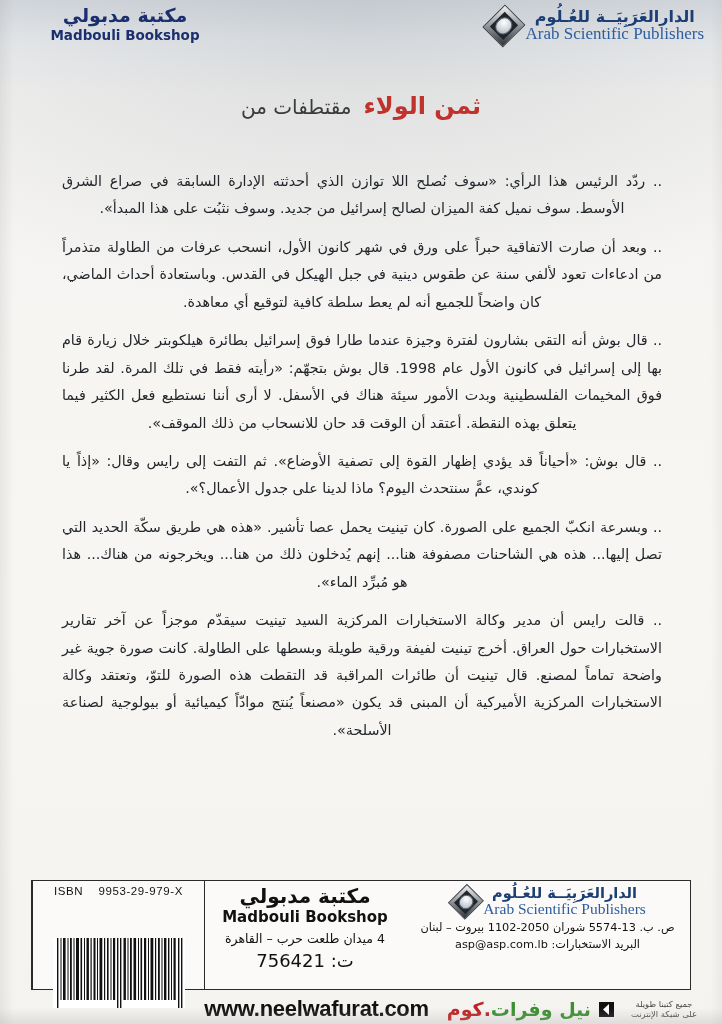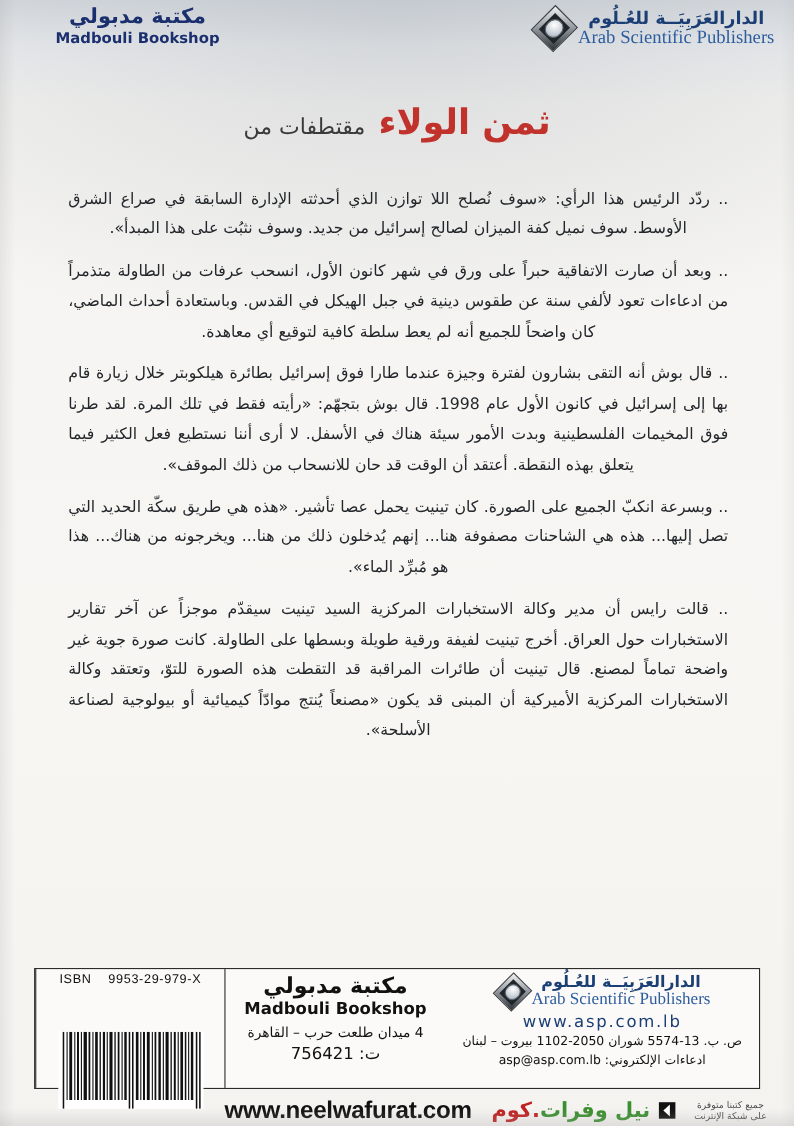--- a/index.html
+++ b/index.html
@@ -117,21 +117,21 @@
     text-align: center;
     direction: rtl;
   }
   .title-row {
     display: inline-flex;
     align-items: baseline;
     justify-content: center;
     gap: 12px;
   }
   .title-main {
-    font-size: 32px;
+    font-size: 24px;
     color: #c0322b;
     font-weight: bold;
     font-family: "DejaVu Sans", "Liberation Sans", sans-serif;
     line-height: 1.2;
     letter-spacing: -1px;
   }
   .title-kicker {
     font-size: 20px;
     color: #3a3a3a;
     font-weight: normal;
@@ -237,21 +237,21 @@
     line-height: 1.25;
     margin-top: 1px;
   }
   .madbouli-cell .addr {
     font-size: 12.5px;
     color: #111;
     margin-top: 3px;
     line-height: 1.45;
   }
   .madbouli-cell .phone {
-    font-size: 15px;
+    font-size: 18px;
     color: #111;
     line-height: 1.45;
   }
 
   
   .asp-cell {
     width: 285px;
     flex: 0 0 285px;
     order: 1;
     text-align: center;
@@ -414,43 +414,43 @@
     <div class="title-row">
       <span class="title-main">ثمن الولاء</span>
       <span class="title-kicker">مقتطفات من</span>
     </div>
   </div>
 
   <div class="body-text">
     <p>.. ردّد الرئيس هذا الرأي: «سوف نُصلح اللا توازن الذي أحدثته الإدارة السابقة في صراع الشرق الأوسط. سوف نميل كفة الميزان لصالح إسرائيل من جديد. وسوف نثبُت على هذا المبدأ».</p>
     <p>.. وبعد أن صارت الاتفاقية حبراً على ورق في شهر كانون الأول، انسحب عرفات من الطاولة متذمراً من ادعاءات تعود لألفي سنة عن طقوس دينية في جبل الهيكل في القدس. وباستعادة أحداث الماضي، كان واضحاً للجميع أنه لم يعط سلطة كافية لتوقيع أي معاهدة.</p>
     <p>.. قال بوش أنه التقى بشارون لفترة وجيزة عندما طارا فوق إسرائيل بطائرة هيلكوبتر خلال زيارة قام بها إلى إسرائيل في كانون الأول عام 1998. قال بوش بتجهّم: «رأيته فقط في تلك المرة. لقد طرنا فوق المخيمات الفلسطينية وبدت الأمور سيئة هناك في الأسفل. لا أرى أننا نستطيع فعل الكثير فيما يتعلق بهذه النقطة. أعتقد أن الوقت قد حان للانسحاب من ذلك الموقف».</p>
+    <p>.. قال بوش: «أحياناً قد يؤدي إظهار القوة إلى تصفية الأوضاع». ثم التفت إلى رايس وقال: «إذاً يا كوندي، عمَّ سنتحدث اليوم؟ ماذا لدينا على جدول الأعمال؟».</p>
     <p>.. وبسرعة انكبّ الجميع على الصورة. كان تينيت يحمل عصا تأشير. «هذه هي طريق سكّة الحديد التي تصل إليها... هذه هي الشاحنات مصفوفة هنا... إنهم يُدخلون ذلك من هنا... ويخرجونه من هناك... هذا هو مُبرِّد الماء».</p>
     <p>.. قالت رايس أن مدير وكالة الاستخبارات المركزية السيد تينيت سيقدّم موجزاً عن آخر تقارير الاستخبارات حول العراق. أخرج تينيت لفيفة ورقية طويلة وبسطها على الطاولة. كانت صورة جوية غير واضحة تماماً لمصنع. قال تينيت أن طائرات المراقبة قد التقطت هذه الصورة للتوّ، وتعتقد وكالة الاستخبارات المركزية الأميركية أن المبنى قد يكون «مصنعاً يُنتج موادّاً كيميائية أو بيولوجية لصناعة الأسلحة».</p>
   </div>
 
   <div class="info-box">
 
     <div class="cell asp-cell">
       <div class="asp-cell-head">
         <div class="txt">
           <div class="asp-ar2">الدارالعَرَبِيَــة للعُـلُوم</div>
           <div class="asp-en2">Arab Scientific Publishers</div>
         </div>
         <div class="asp-logo2">
           <div class="logo-diamond">
             <div class="d-outer"></div>
             <div class="d-mid"></div>
             <div class="d-inner"></div>
           </div>
         </div>
       </div>
-      <div class="asp-web">www.asp.com.lb</div>
       <div class="asp-line">ص. ب. 13-5574 شوران 2050-1102 بيروت – لبنان</div>
-      <div class="asp-line">ادعاءات الإلكتروني: asp@asp.com.lb</div>
+      <div class="asp-line">البريد الاستخبارات: asp@asp.com.lb</div>
     </div>
 
     <div class="cell madbouli-cell">
       <div class="ar-name">مكتبة مدبولي</div>
       <div class="en-name">Madbouli Bookshop</div>
       <div class="addr">4 ميدان طلعت حرب – القاهرة</div>
       <div class="phone">ت: 756421</div>
     </div>
 
     <div class="cell barcode-cell">
@@ -504,21 +504,21 @@
           </g>
         </svg>
       </div>
       <div class="barcode-digits">9799953299791</div>
     </div>
 
   </div>
 
   <div class="footer">
     <div class="footer-tag">
-      <div>جميع كتبنا متوفرة</div>
+      <div>جميع كتبنا طويلة</div>
       <div>على شبكة الإنترنت</div>
     </div>
     <div class="nw-arrow">
       <svg width="19" height="19" viewBox="0 0 19 19" aria-hidden="true">
         <rect x="2" y="2" width="15" height="15" fill="#111111"></rect>
         <path d="M12 4 L6 9.5 L12 15 Z" fill="#ffffff"></path>
       </svg>
     </div>
     <div class="nw-ar-logo">
       <span class="nw-green">نيل وفرات</span><span class="nw-red">.كوم</span>

